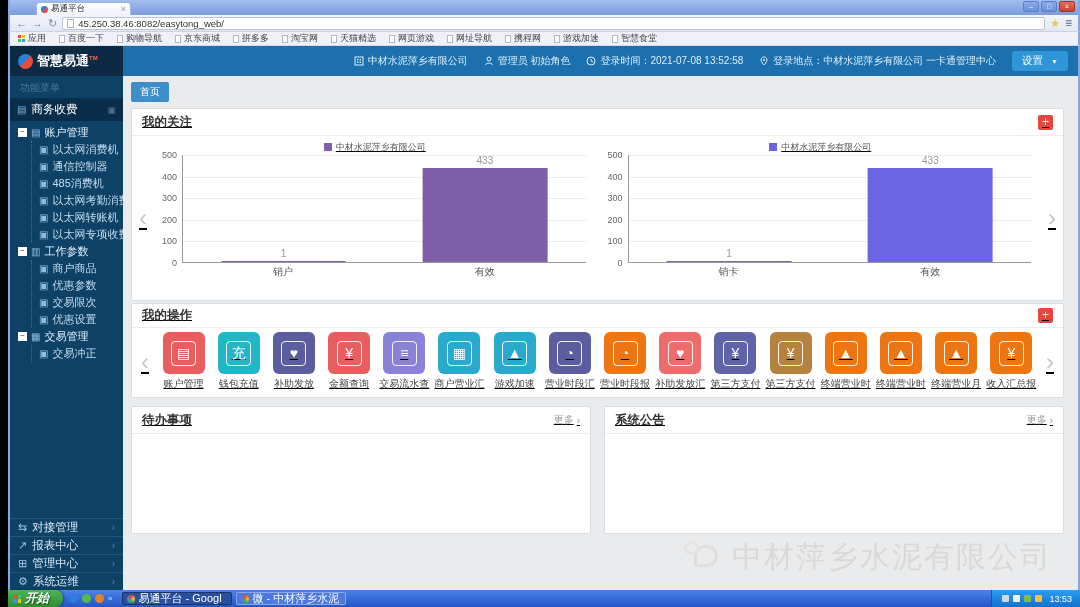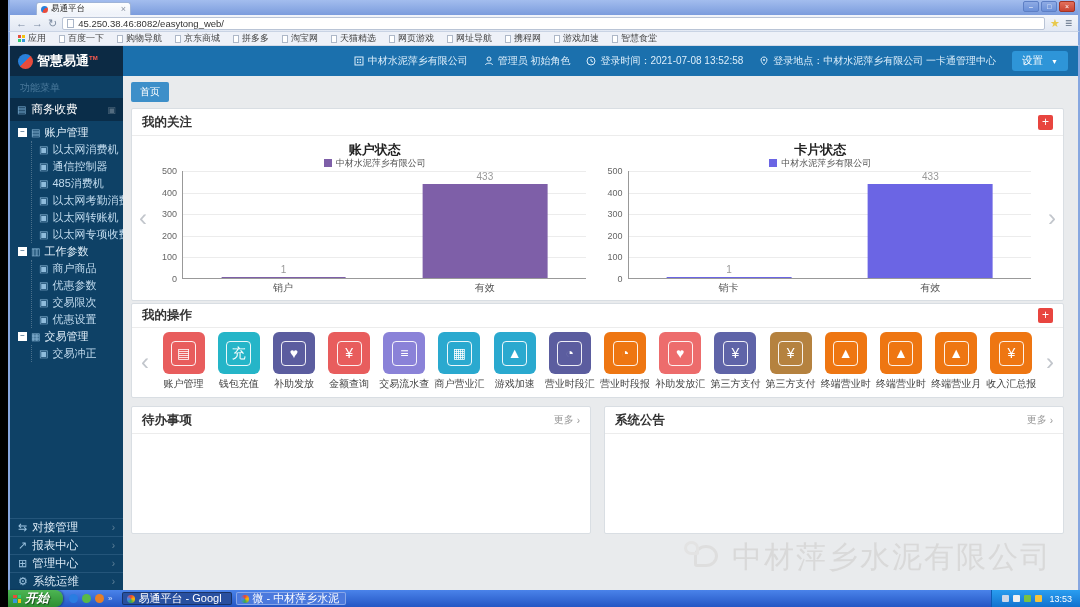--- a/index.html
+++ b/index.html
@@ -56,21 +56,21 @@
   .tree-parent { display:flex; align-items:center; gap:4px; height:17px; color:#e2f0fa; font-size:11px; white-space:nowrap; }
   .expander { width:9px; height:9px; background:#fff; color:#16486e; font-size:8px; line-height:8px; text-align:center; flex:none; }
   .t-icon { color:#8fbcdc; font-size:10px; }
   .tree-children { margin-left:13px; border-left:1px dotted rgba(255,255,255,.25); }
   .tree-child { display:flex; align-items:center; gap:4px; height:17px; padding-left:7px; color:#c2dcef; font-size:11px; white-space:nowrap; }
   .sb-bottom { margin-top:auto; }
   .sb-item { display:flex; align-items:center; gap:5px; height:18px; padding:0 8px; border-top:1px solid rgba(120,160,195,.22); color:#dcebf7; font-size:11.5px; white-space:nowrap; }
   .sb-item .t-icon { color:#9cc3e0; font-size:11px; }
   .sb-chev { margin-left:auto; color:rgba(255,255,255,.32); font-size:10px; }
 
-  .main { flex:1; background:#e9ebed; position:relative; padding:5px 14px 0 8px; overflow:hidden; }
+  .main { flex:1; background:#e9ebed; position:relative; padding:5px 14px 0 8px; overflow:hidden;text-decoration:underline; }
   .home-tab { display:inline-block; background:#3d8fc9; color:#fff; font-size:10px; padding:3px 9px; border-radius:2px; }
   .card { background:#fff; border:1px solid #d9dee3; border-radius:2px; }
   .card-hdr { height:27px; display:flex; align-items:center; padding:0 10px; border-bottom:1px solid #ececec; }
   .card-title { font-size:12.5px; font-weight:bold; color:#333; }
   .plus-btn { margin-left:auto; width:15px; height:15px; background:#e8453f; border-radius:2px; color:#fff; font-size:12px; line-height:14px; text-align:center; cursor:pointer; }
   .more-link { margin-left:auto; font-size:10px; color:#999; display:flex; gap:3px; align-items:center; }
 
   .focus-card { margin-top:6px; }
   .charts-row { height:164px; display:flex; align-items:center; padding:0 2px; }
   .car-arrow { width:18px; font-size:24px; color:#c2c6cc; text-align:center; flex:none; line-height:1; }
@@ -362,21 +362,20 @@
 
       
       <div class="card focus-card">
         <div class="card-hdr">
           <span class="card-title">我的关注</span>
           <span class="plus-btn">+</span>
         </div>
         <div class="charts-row">
           <span class="car-arrow">‹</span>
           <div class="chart" id="chart-0">
-              <div class="c-title">账户状态</div>
               <div class="c-legend">
                 <i style="background: rgb(126, 95, 168);"></i>
                 <span>中材水泥萍乡有限公司</span>
               </div>
               <div class="c-body">
                 <div class="c-yaxis">
                   <span class="c-ylabel" style="top: 103px;">0</span>
                   <span class="c-ylabel" style="top: 81.4px;">100</span>
                   <span class="c-ylabel" style="top: 59.8px;">200</span>
                   <span class="c-ylabel" style="top: 38.2px;">300</span>
@@ -397,21 +396,20 @@
               </div>
               <div class="c-xrow">
                 <div class="c-xspacer"></div>
                 <div class="c-xarea">
                   <span class="c-xlabel" style="left: 25%;">销户</span>
                   <span class="c-xlabel" style="left: 75%;">有效</span>
                 </div>
               </div>
             </div>
           <div class="chart" id="chart-1">
-              <div class="c-title">卡片状态</div>
               <div class="c-legend">
                 <i style="background: rgb(107, 101, 228);"></i>
                 <span>中材水泥萍乡有限公司</span>
               </div>
               <div class="c-body">
                 <div class="c-yaxis">
                   <span class="c-ylabel" style="top: 103px;">0</span>
                   <span class="c-ylabel" style="top: 81.4px;">100</span>
                   <span class="c-ylabel" style="top: 59.8px;">200</span>
                   <span class="c-ylabel" style="top: 38.2px;">300</span>

